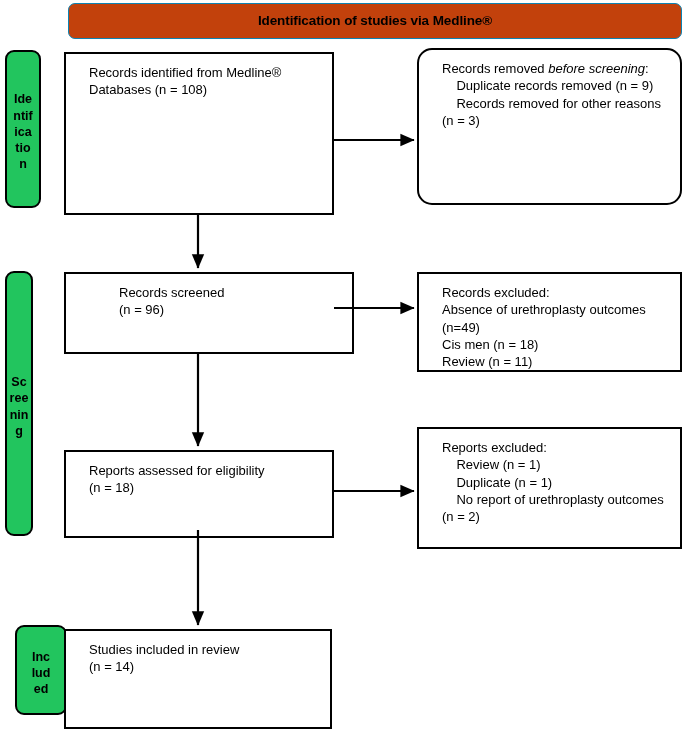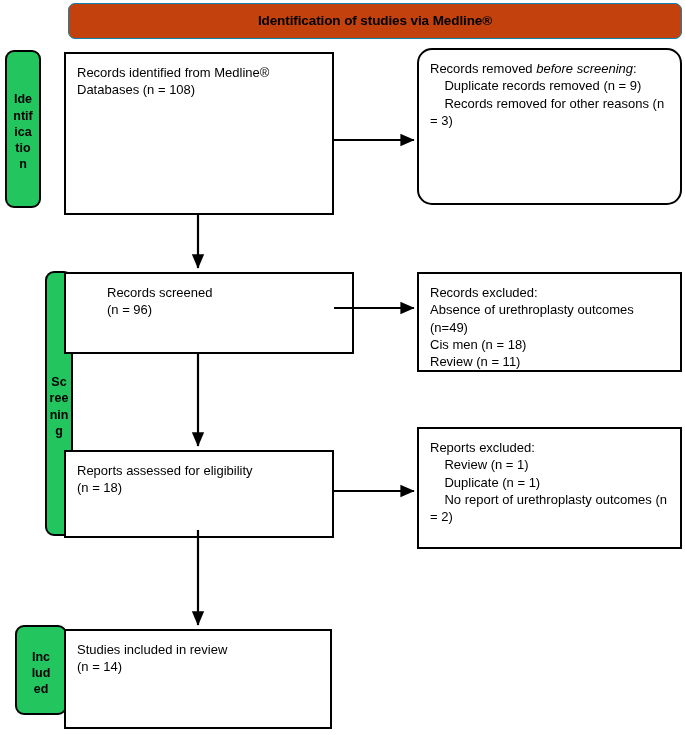--- a/index.html
+++ b/index.html
@@ -64,36 +64,37 @@
     font-weight: bold;
     line-height: 1.30;
     text-align: center;
     width: 20px;
     word-break: break-all;
     overflow-wrap: break-word;
     padding-top: 6px;
     color: #000000;
   }
   #stage-identification { left: 5px;  top: 50px;  width: 36px; height: 158px; }
-  #stage-screening      { left: 5px;  top: 271px; width: 28px; height: 265px; margin-left: 40px; }
+  #stage-screening      { left: 5px;  top: 271px; width: 28px; height: 265px; }
   #stage-included       { left: 15px;  top: 625px; width: 52px; height: 90px;  }
 
   
   .node {
     position: absolute;
     background: #ffffff;
     border: 2px solid #000000;
     box-sizing: border-box;
     padding: 10px 9px 8px 11px;
   }
   .node-text {
     font-size: 13px;
     line-height: 1.33;
     white-space: pre-wrap;
     color: #000000;
+    margin-left: 12px;
   }
   .node-text.indent-block {
     white-space: pre-wrap;
   }
   .ital { font-style: italic; }
 
   #node-identified   { left: 64px;  top: 52px;  width: 270px; height: 163px; }
   #node-removed      { left: 417px; top: 48px;  width: 265px; height: 157px; border-radius: 15px; }
   #node-screened     { left: 64px;  top: 272px; width: 290px; height: 82px; padding-left: 41px;  }
   #node-rec-excluded { left: 417px; top: 272px; width: 265px; height: 100px; }

